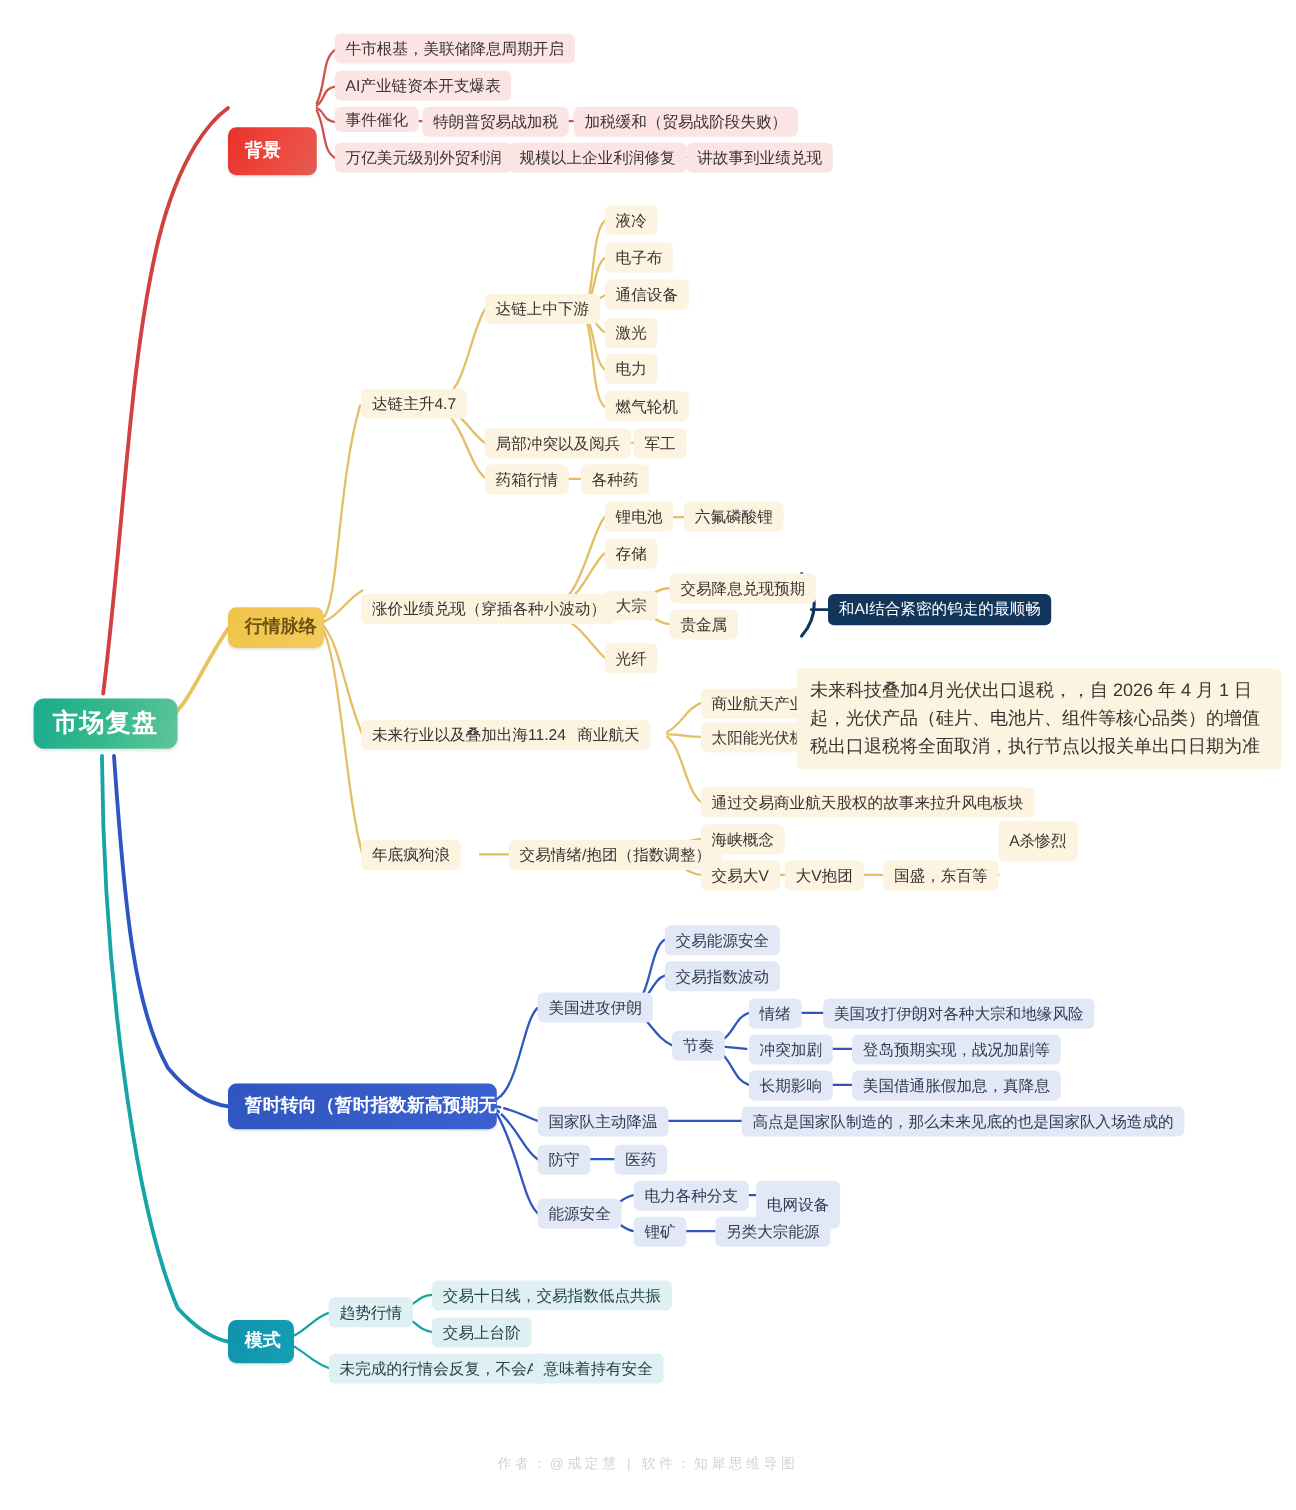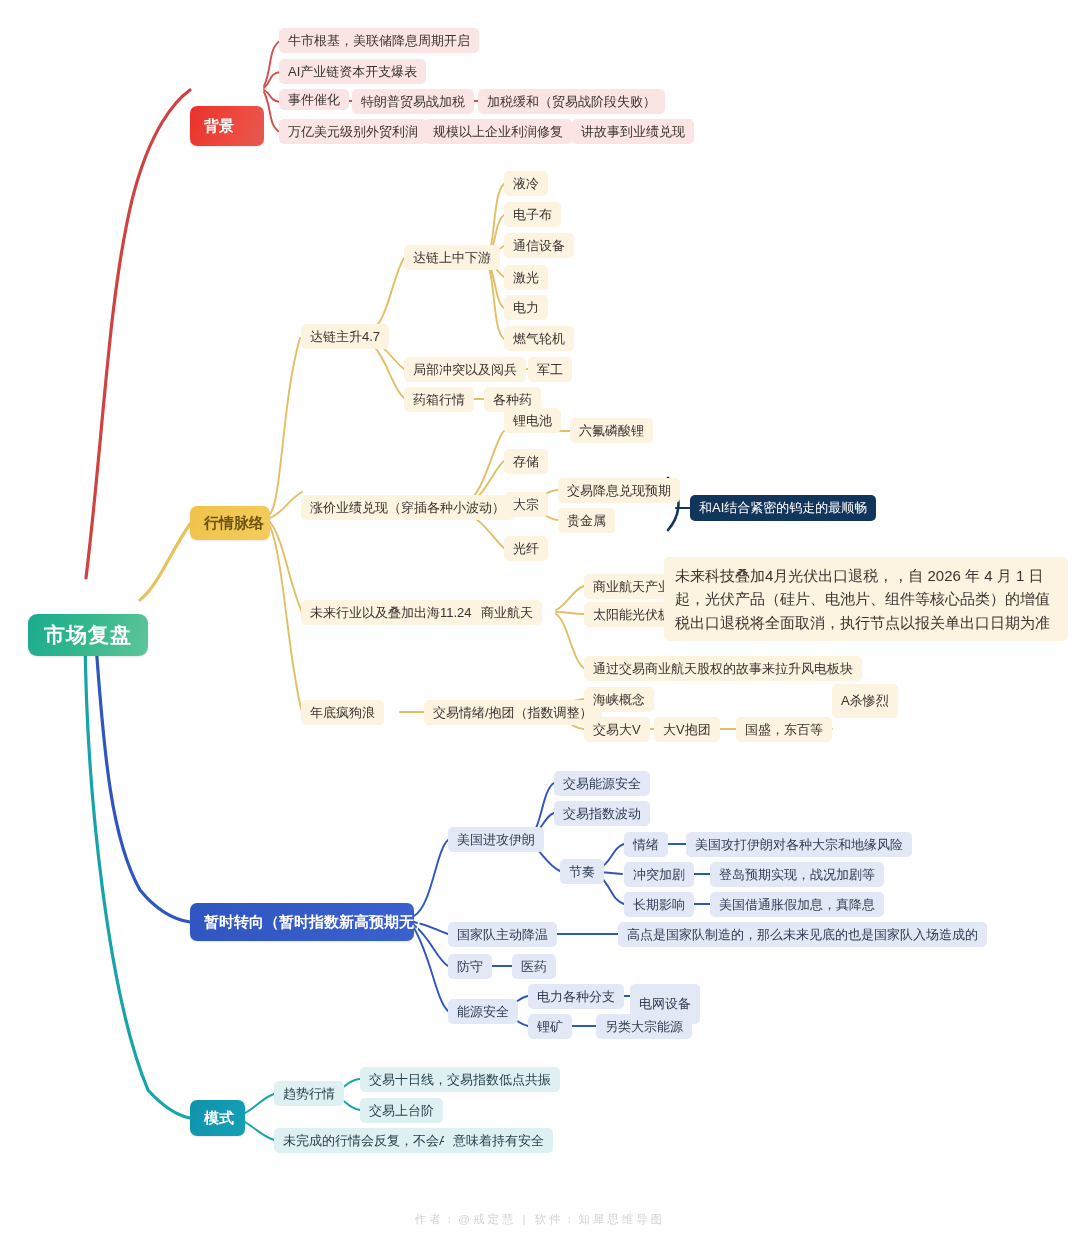--- a/index.html
+++ b/index.html
@@ -25,21 +25,20 @@
   .node span{display:block;width:100%;}
 
   
   .root{
     background:linear-gradient(110deg,#1aab8f 0%,#35b88c 50%,#5fc69a 100%);
     color:#ffffff;font-size:21px;font-weight:600;
     border-radius:9px;
     padding:0 16px;
     letter-spacing:1px;
     box-shadow:0 1px 3px rgba(0,0,0,.10);
-    margin-top:32px;
   }
 
   
   .topic{
     font-size:15px;font-weight:600;color:#ffffff;
     border-radius:7px;padding:0 14px;justify-content:center;
     box-shadow:0 1px 2px rgba(0,0,0,.10);
   }
   .topic.red{background:linear-gradient(115deg,#e8312c 0%,#ef4a3f 60%,#e35a52 100%);margin-top:36px;}
   .topic.gold{background:linear-gradient(115deg,#f0c34a 0%,#f3cc5c 100%);color:#6d5311;}
@@ -253,21 +252,21 @@
     <span>药箱行情</span>
     </div>
   <div class="node leaf gold" style="left:484px;top:387px;height:25px;">
     <span>各种药</span>
     </div>
 
   <div class="node leaf gold" style="left:301px;top:495px;height:25px;">
     <span>涨价业绩兑现（穿插各种小波动）</span>
     </div>
 
-  <div class="node leaf gold" style="left:504px;top:408px;height:25px;">
+  <div class="node leaf gold" style="left:504px;top:418px;height:25px;">
     <span>锂电池</span>
     </div>
   <div class="node leaf gold" style="left:570px;top:418px;height:25px;">
     <span>六氟磷酸锂</span>
     </div>
 
   <div class="node leaf gold" style="left:504px;top:449px;height:25px;">
     <span>存储</span>
     </div>
 

